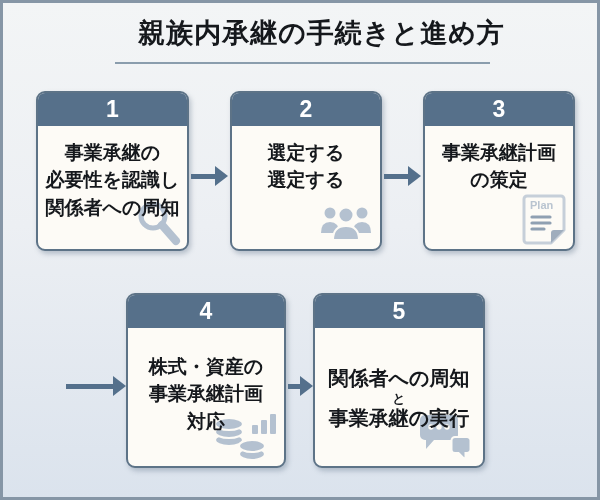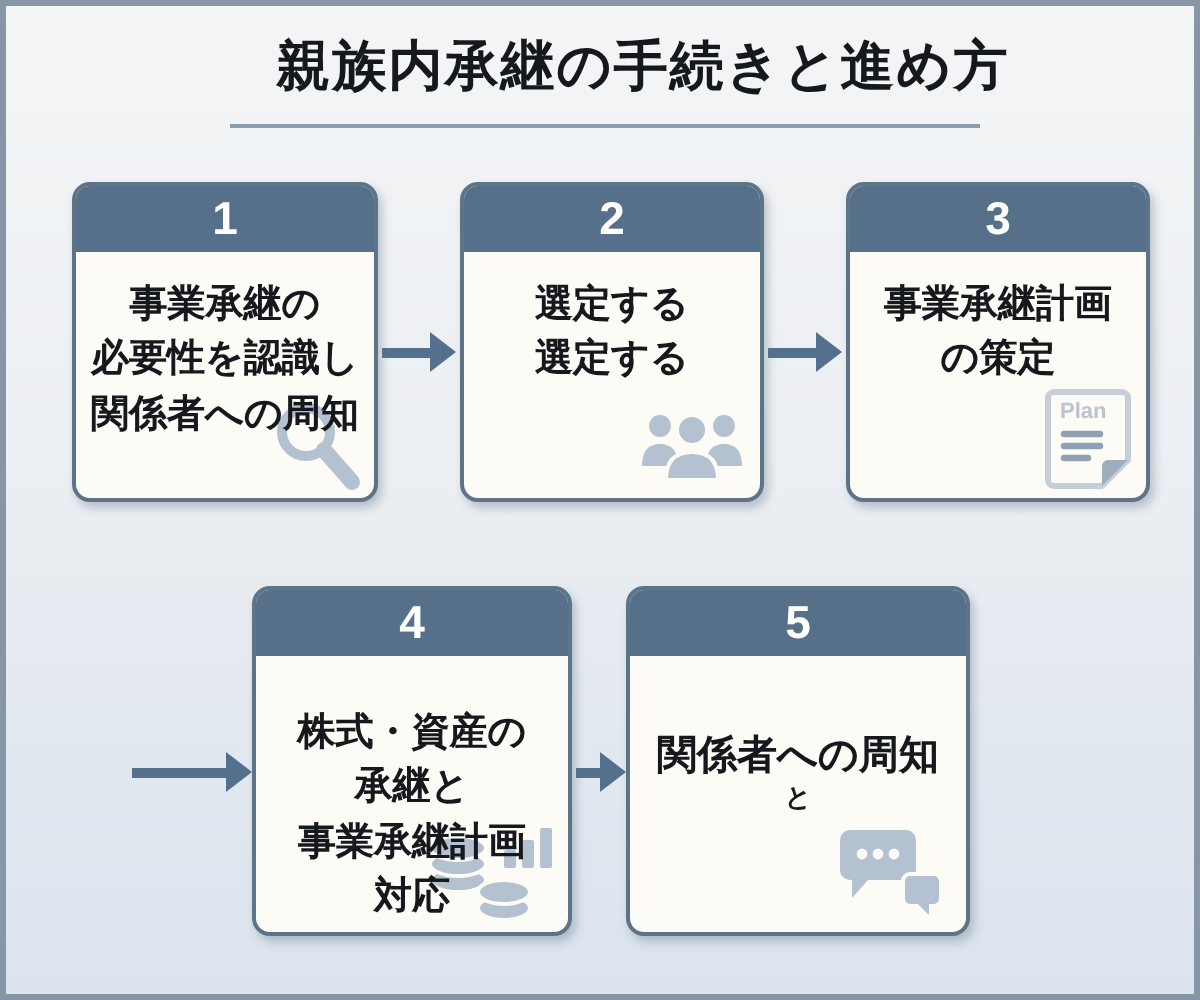--- a/index.html
+++ b/index.html
@@ -156,21 +156,20 @@
         <g fill="#b4c1d0" stroke="#fdfbf6" stroke-width="2">
           <ellipse cx="17" cy="30" rx="14" ry="6"></ellipse>
           <ellipse cx="17" cy="22" rx="14" ry="6"></ellipse>
           <ellipse cx="17" cy="14" rx="14" ry="6"></ellipse>
           <ellipse cx="40" cy="44" rx="13" ry="6"></ellipse>
           <ellipse cx="40" cy="36" rx="13" ry="6"></ellipse>
         </g>
       </svg>
       <div class="card-text">
         <div>株式・資産の</div>
-        <div>承継と</div>
         <div>事業承継計画</div>
         <div>対応</div>
       </div>
     </div>
   </div>
 
   <div class="arrow" style="left:285px;top:373px;width:25px">
     <i class="shaft"></i>
     <i class="head"></i>
   </div>
@@ -185,17 +184,18 @@
         <g fill="#fdfbf6">
           <circle cx="14" cy="13" r="2.7"></circle>
           <circle cx="22" cy="13" r="2.7"></circle>
           <circle cx="30" cy="13" r="2.7"></circle>
         </g>
         <path d="M38 23 h12 a3.5 3.5 0 0 1 3.5 3.5 v9 a3.5 3.5 0 0 1 -3.5 3.5 h-1.5 v7 l-7 -7 h-3.5 a3.5 3.5 0 0 1 -3.5 -3.5 v-9 a3.5 3.5 0 0 1 3.5 -3.5 z" fill="#b4c1d0" stroke="#fdfbf6" stroke-width="2"></path>
       </svg>
       <div class="card-text">
         <div>関係者への周知</div>
         <div class="joiner-small">と</div>
+        <div>事業承継の実行</div>
       </div>
     </div>
   </div>
 
 </div>
 
 </body></html>

